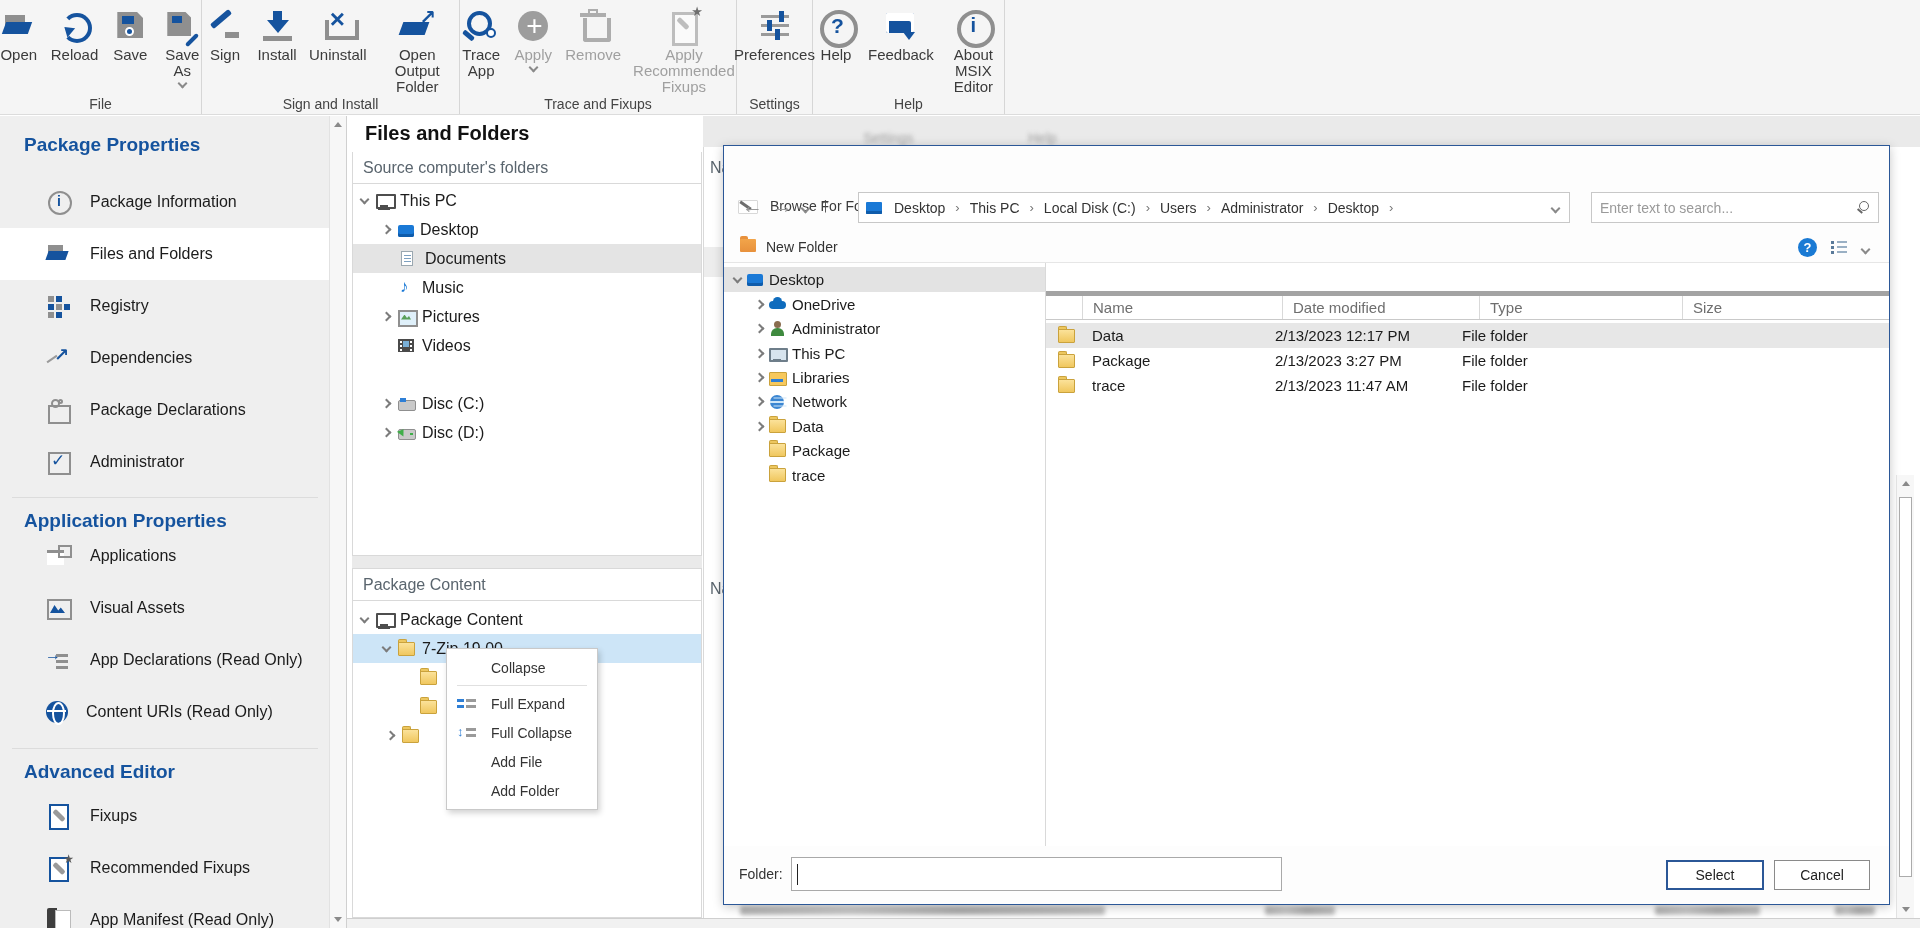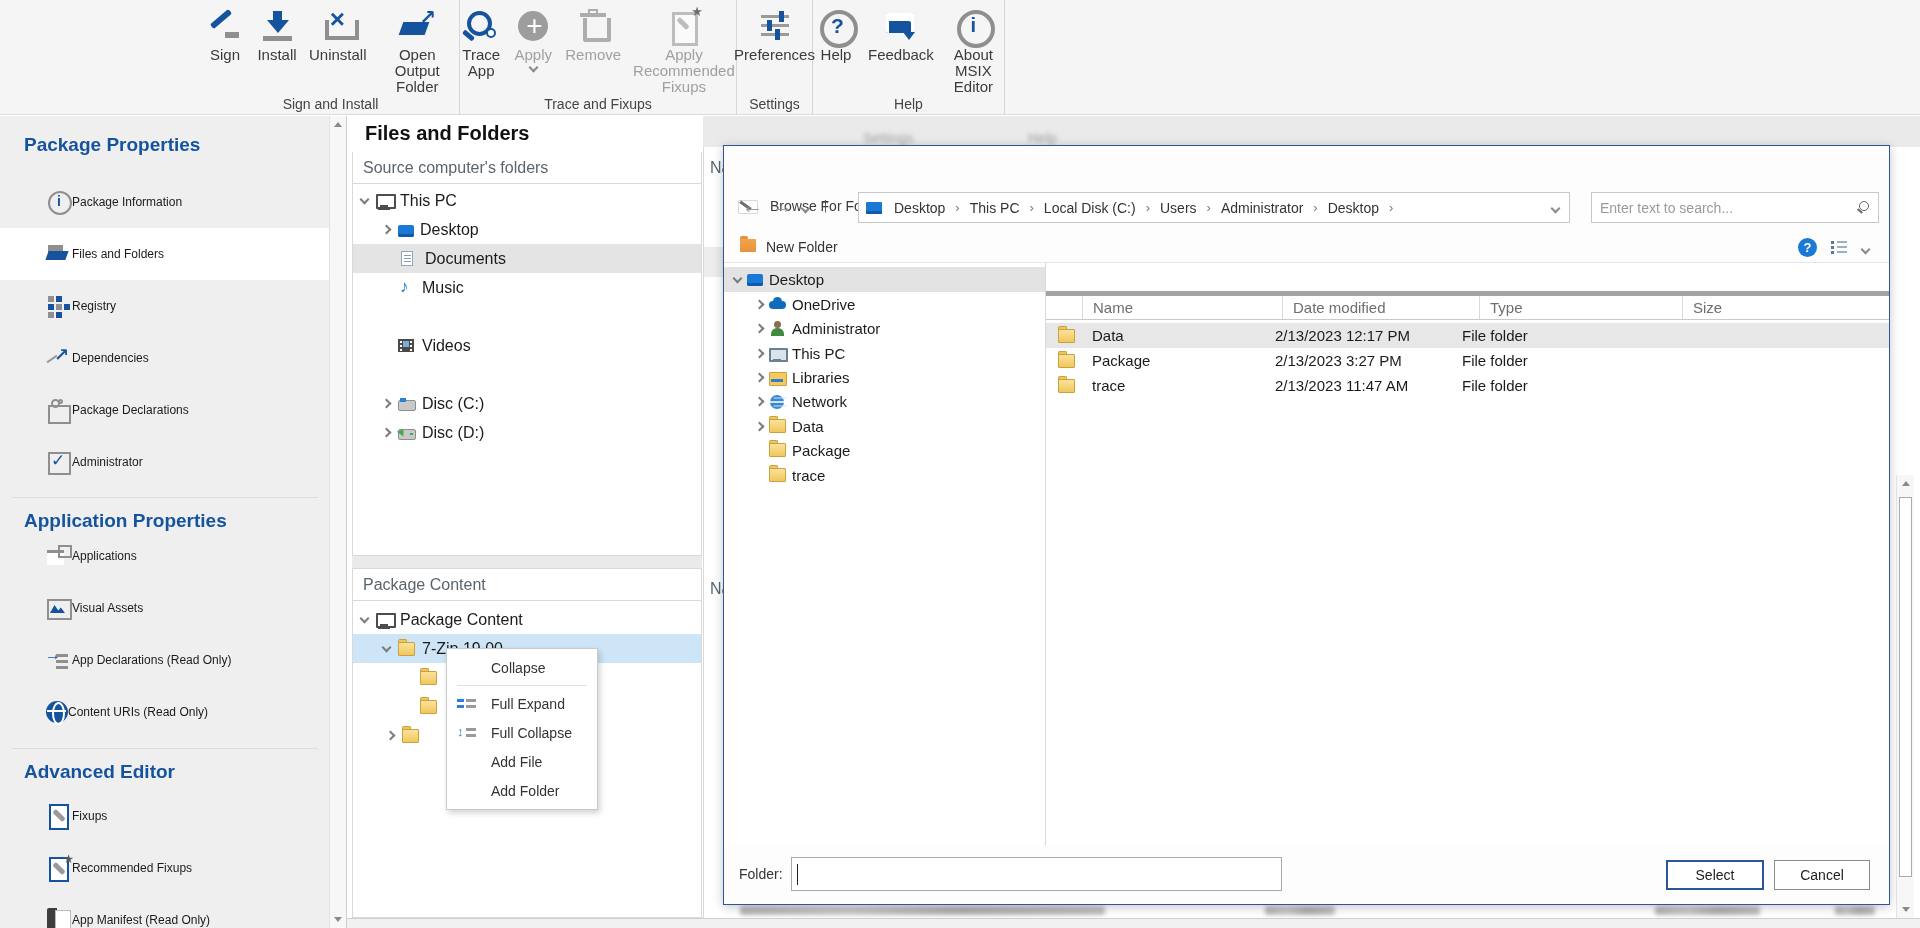--- a/index.html
+++ b/index.html
@@ -61,21 +61,21 @@
   .ri-feedback::after{content:"";position:absolute;left:22px;top:24px;border:6px solid transparent;border-top:8px solid #15539e;}
   .ri-about::before{content:"";position:absolute;left:4px;top:2px;width:30px;height:30px;border:4px solid #8f8f8f;border-radius:50%;}
   .ri-about::after{content:"i";position:absolute;left:17px;top:6px;font-size:20px;font-weight:bold;color:#15539e;}
 
   
   #sidebar{position:absolute;left:0;top:116px;width:347px;height:812px;background:#efefef;border-right:1px solid #d0d0d0;}
   .sb-head{position:absolute;left:24px;font-size:19px;font-weight:bold;color:#15539e;white-space:nowrap;}
   .sb-item{position:absolute;left:0;width:330px;height:52px;display:flex;align-items:center;cursor:pointer;}
   .sb-item.sel{background:#fff;}
   .sb-item .si{margin-left:46px;width:26px;height:24px;position:relative;flex:none;}
-  .sb-item .sb-label{font-size:12px;color:#1b1b1b;white-space:nowrap;}
+  .sb-item .sb-label{margin-left:18px;font-size:16px;color:#1b1b1b;white-space:nowrap;}
   .sb-div{position:absolute;left:12px;width:306px;border-top:1px solid #dcdcdc;}
   
   .si-info::before{content:"";position:absolute;left:2px;top:1px;width:20px;height:20px;border:2px solid #8f8f8f;border-radius:50%;}
   .si-info::after{content:"i";position:absolute;left:11px;top:3px;font-size:14px;font-weight:bold;color:#15539e;}
   .si-folder::before{content:"";position:absolute;left:2px;top:3px;width:15px;height:13px;background:#8f8f8f;}
   .si-folder::after{content:"";position:absolute;left:1px;top:9px;width:20px;height:9px;background:#15539e;transform:skewX(-20deg);}
   .si-registry{background:transparent;}
   .si-registry::before{content:"";position:absolute;left:2px;top:2px;width:6px;height:6px;background:#8f8f8f;box-shadow:8px 0 0 #15539e,0 8px 0 #15539e,8px 8px 0 #8f8f8f,16px 8px 0 #15539e,0 16px 0 #8f8f8f,8px 16px 0 #15539e;}
   .si-dep::before{content:"";position:absolute;left:0;top:12px;width:12px;height:0;border-top:2px dashed #9a9a9a;transform:rotate(-35deg);}
   .si-dep::after{content:"↗";position:absolute;left:8px;top:-2px;font-size:18px;font-weight:bold;color:#15539e;}
@@ -215,20 +215,46 @@
   .blurbar{position:absolute;height:9px;background:linear-gradient(90deg,#777,#999 30%,#6a6a6a 60%,#8a8a8a);filter:blur(2px);opacity:.55;border-radius:2px;}
   #statusbar{position:absolute;left:347px;top:918px;width:1573px;height:10px;background:#f1f1f1;border-top:1px solid #cfcfcf;}
   .cliphead{position:absolute;font-size:16px;color:#5a656e;overflow:hidden;white-space:nowrap;}
 </style>
 </head>
 <body>
 
 <div id="screen">
 
   <div id="ribbon">
+    <div class="rgroup" style="left:0;width:202px;">
+      <div class="ritems">
+        <div class="rbtn">
+            <span class="ri ri-open"></span>
+            <span class="rlabel">Open</span>
+          </div>
+        <div class="rbtn">
+            <span class="ri ri-reload"></span>
+            <span class="rlabel">Reload</span>
+          </div>
+        <div class="rbtn">
+            <span class="ri ri-save">
+              <i></i>
+            </span>
+            <span class="rlabel">Save</span>
+          </div>
+        <div class="rbtn">
+            <span class="ri ri-saveas">
+              <i></i>
+            </span>
+            <span class="rlabel">Save As</span>
+            <span class="cdown"></span>
+          </div>
+      </div>
+      <div class="rcap">File</div>
+    </div>
     <div class="rgroup" style="left:202px;width:258px;">
       <div class="ritems">
         <div class="rbtn">
             <span class="ri ri-sign"></span>
             <span class="rlabel">Sign</span>
           </div>
         <div class="rbtn">
             <span class="ri ri-install">
               <i></i>
             </span>
@@ -421,20 +447,26 @@
           <span style="width:30px;"></span>
           <span class="xp none"></span>
           <span class="ti ti-doc"></span>
           <span style="margin-left:6px;">Documents</span>
         </div>
       <div class="trow" style="top:89px;">
           <span style="width:30px;"></span>
           <span class="xp none"></span>
           <span class="ti ti-music"></span>
           <span>Music</span>
+        </div>
+      <div class="trow" style="top:118px;">
+          <span style="width:30px;"></span>
+          <span class="xp closed"></span>
+          <span class="ti ti-pic"></span>
+          <span>Pictures</span>
         </div>
       <div class="trow" style="top:147px;">
           <span style="width:30px;"></span>
           <span class="xp none"></span>
           <span class="ti ti-video"></span>
           <span>Videos</span>
         </div>
       <div class="trow" style="top:205px;">
           <span style="width:30px;"></span>
           <span class="xp closed"></span>

